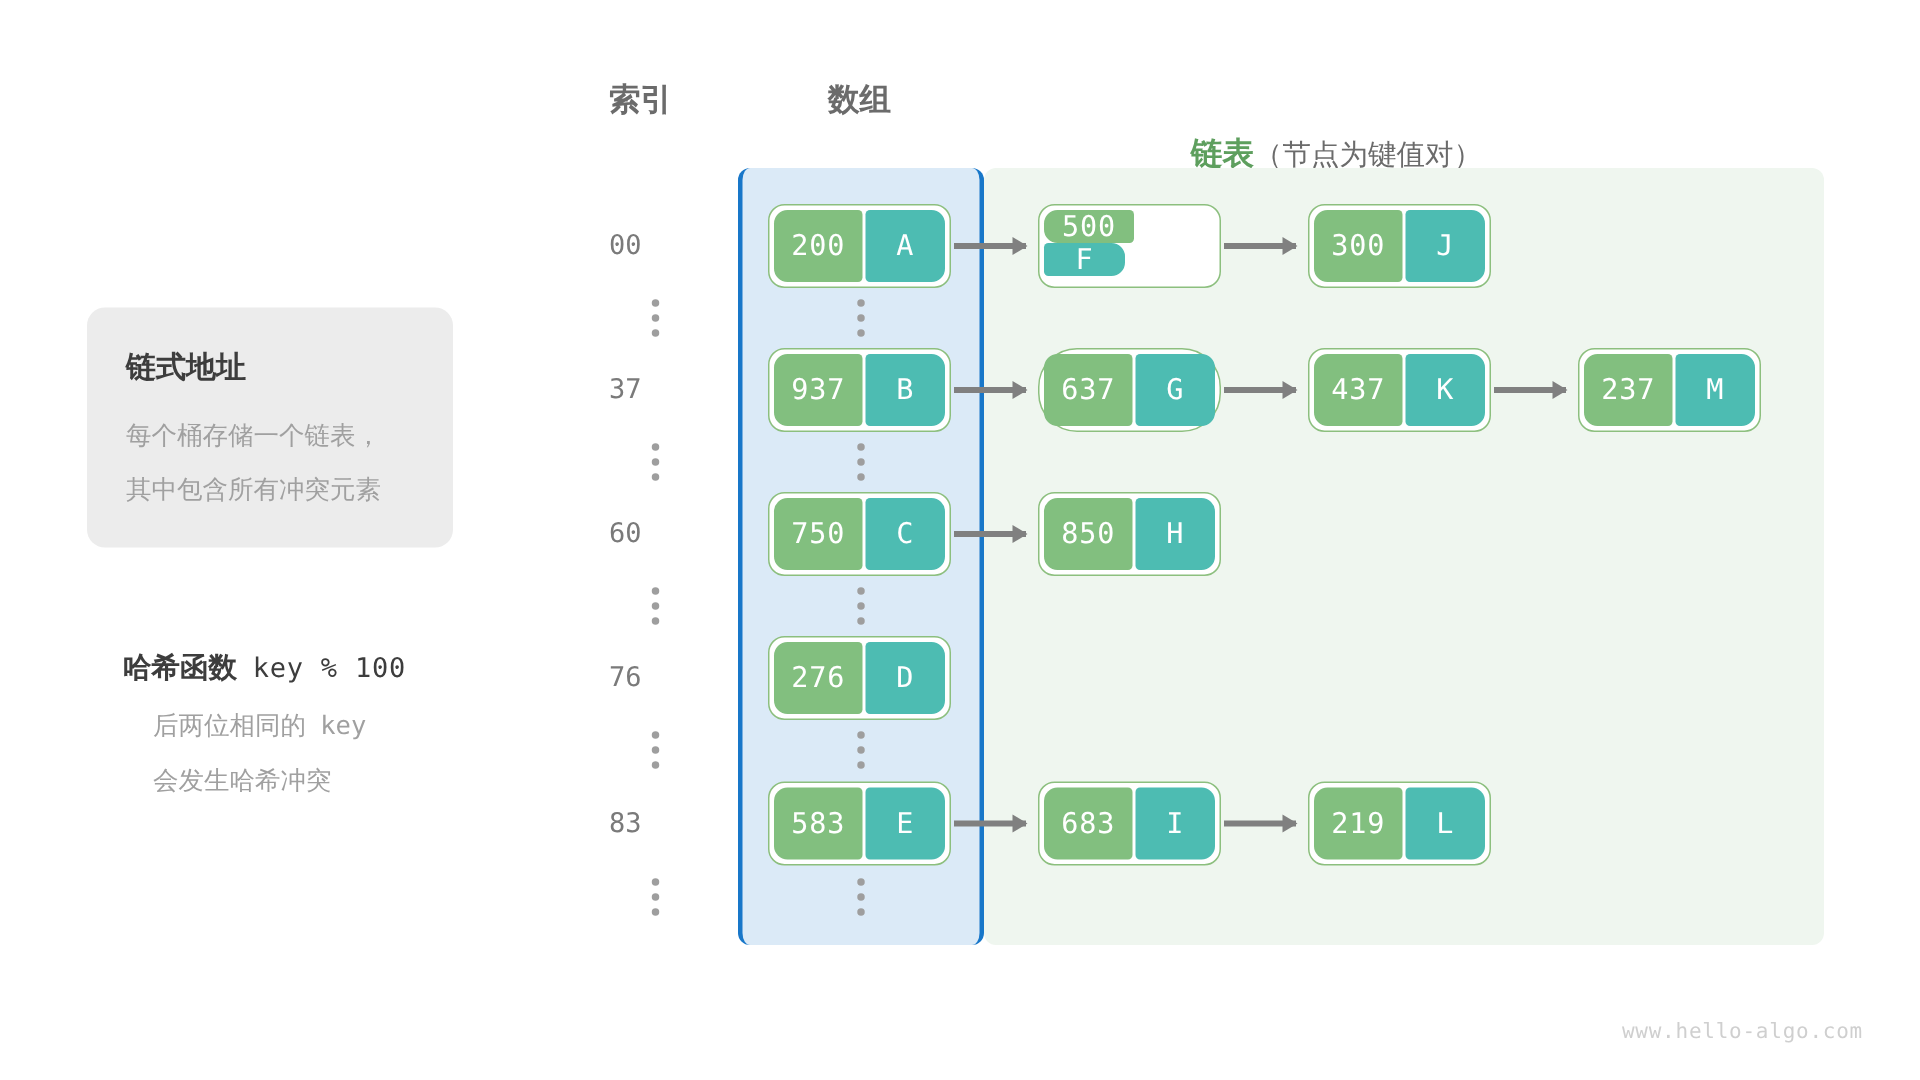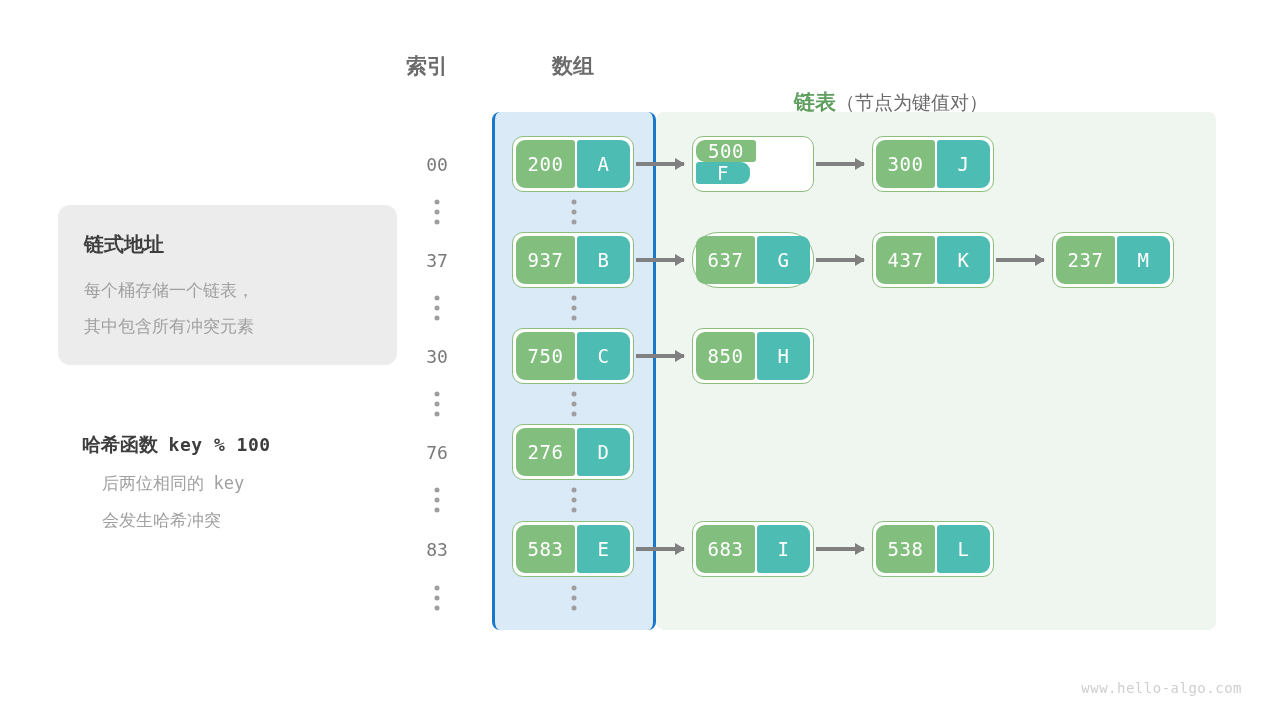--- a/index.html
+++ b/index.html
@@ -22,42 +22,42 @@
   #hdr-index { left: 406px; top: 52px; }
   #hdr-array { left: 552px; top: 52px; }
   #hdr-list  { left: 794px; top: 52px; margin-top: 36px; }
   #hdr-list .list-main { color: #5e9f5e; font-weight: bold; font-size: 21px; }
   #hdr-list .list-sub  { color: #6b6b6b; font-weight: normal; font-size: 19px; }
 
   
   #info-card {
     position: absolute;
     left: 58px; top: 205px;
-    width: 339px; height: 160px;
+    width: 244px; height: 160px;
     background: #ececec;
     border-radius: 12px;
   }
   #info-card .card-title {
     position: absolute; left: 26px; top: 26px;
     font-size: 20px; font-weight: bold; color: #3d3d3d;
   }
   #info-card .card-line {
     position: absolute; left: 26px;
     font-size: 17px; color: #a0a0a0; white-space: nowrap;
   }
   #info-card .card-line1 { top: 74px; }
   #info-card .card-line2 { top: 110px; }
 
   
   #hash-note { position: absolute; left: 82px; top: 432px; }
   #hash-note .hash-title {
     font-size: 19px; font-weight: bold; color: #3d3d3d; white-space: nowrap;
   }
   #hash-note .hash-title .mono {
-    font-family: "DejaVu Sans Mono", monospace; font-weight: bold;
+    font-family: "DejaVu Sans Mono", monospace; font-weight: normal;
     font-size: 18px; letter-spacing: 0.5px; margin-top: 28px;
   }
   #hash-note .hash-line {
     font-size: 17px; color: #a0a0a0; white-space: nowrap; margin-top: 14px; margin-left: 20px;
   }
   #hash-note .hash-line .mono {
     font-family: "DejaVu Sans Mono", monospace; font-size: 17px;
   }
 
   
@@ -76,21 +76,21 @@
     width: 560px; height: 518px;
     background: #eff6ef;
     border-radius: 8px;
   }
 
   
   .index-label {
     position: absolute;
     left: 406px;
     width: 62px;
-    text-align: center;
+    text-align: left;
     font-family: "DejaVu Sans Mono", monospace;
     font-size: 18px;
     color: #7a7a7a;
     transform: translateY(-50%);
   }
 
   
   .vdots {
     position: absolute;
     width: 5px;
@@ -190,21 +190,21 @@
     </div>
     <div class="hash-line">会发生哈希冲突</div>
   </div>
 
   <div id="array-panel"></div>
   <div id="list-panel"></div>
 
   <div id="layer-index">
       <div class="index-label" style="top: 164px;">00</div>
       <div class="index-label" style="top: 260px;">37</div>
-      <div class="index-label" style="top: 356px;">30</div>
+      <div class="index-label" style="top: 356px;">60</div>
       <div class="index-label" style="top: 452px;">76</div>
       <div class="index-label" style="top: 549px;">83</div>
     </div>
   <div id="layer-dots">
       <div class="vdots" style="left: 437px; top: 212px;">
         <i></i>
         <i></i>
         <i></i>
       </div>
       <div class="vdots" style="left: 574px; top: 212px;">
@@ -304,19 +304,19 @@
         <div class="cell key">583</div>
         <div class="cell val">E</div>
       </div>
       <div class="arrow" style="left: 636px; top: 549px; width: 48px;"></div>
       <div class="node" style="left: 692px; top: 549px;">
         <div class="cell key">683</div>
         <div class="cell val">I</div>
       </div>
       <div class="arrow" style="left: 816px; top: 549px; width: 48px;"></div>
       <div class="node" style="left: 872px; top: 549px;">
-        <div class="cell key">538</div>
+        <div class="cell key">219</div>
         <div class="cell val">L</div>
       </div>
     </div>
 
   <div id="watermark">www.hello-algo.com</div>
 </div>
 
 </body></html>

